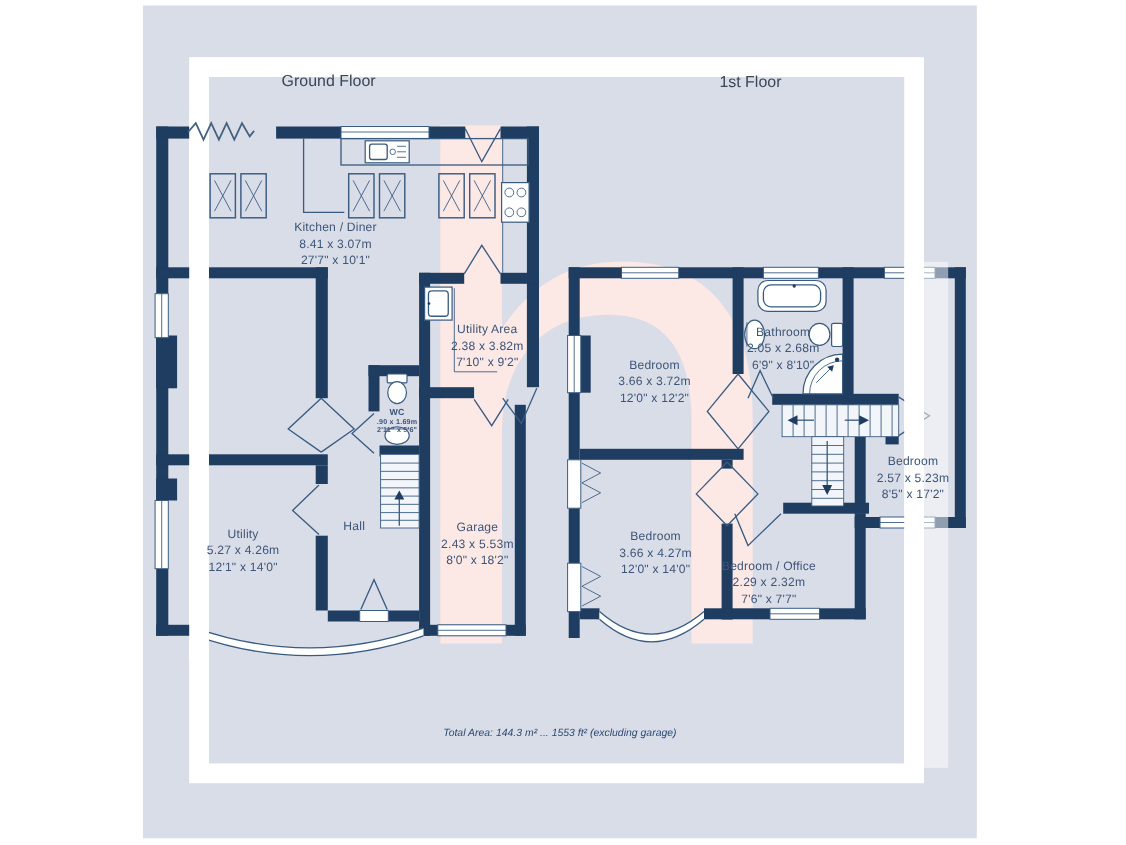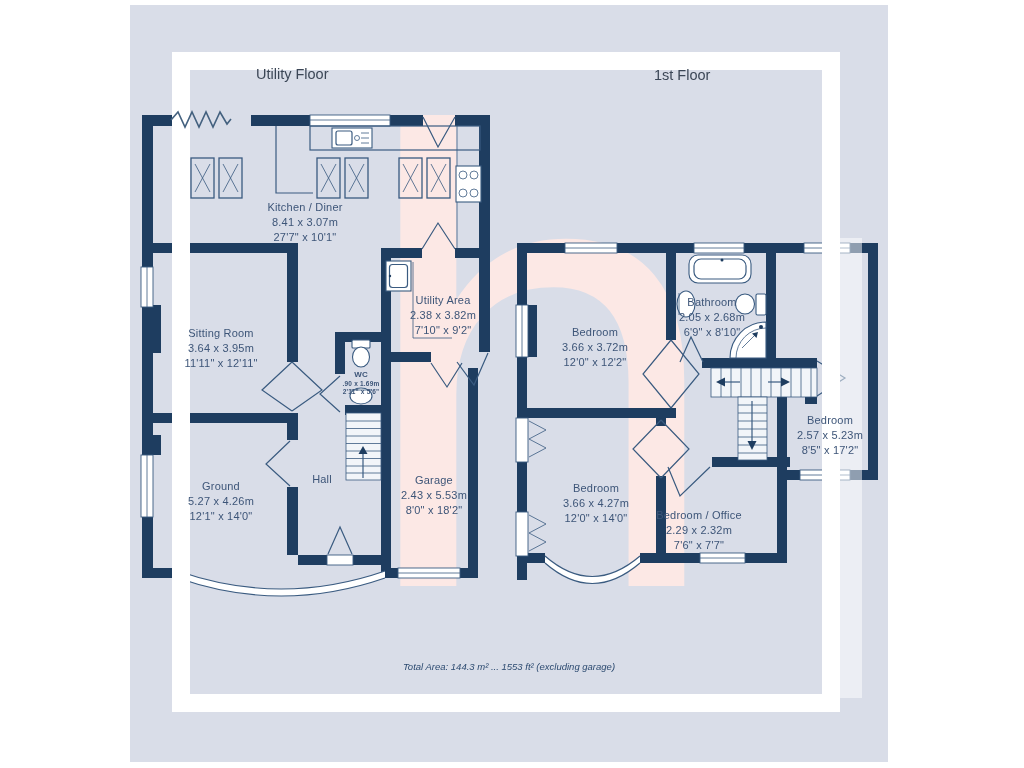--- a/index.html
+++ b/index.html
@@ -306,48 +306,43 @@
 
     <g>
       <rect class="ws" x="172" y="108" width="18" height="492"></rect>
       <rect class="ws" x="822" y="238" width="18" height="460"></rect>
       <rect class="wsoft" x="840" y="238" width="22" height="460"></rect>
     </g>
 
     <polyline class="zz" points="171,120 178,112 185,127 192,112 199,127 206,112 213,127 220,112 227,124 231,119"></polyline>
   </svg>
 
-  <div class="floor-title" style="left:256px;top:66px">Utility Floor</div>
+  <div class="floor-title" style="left:256px;top:66px">Ground Floor</div>
   <div class="floor-title" style="left:654px;top:67px">1st Floor</div>
 
   <div class="lbl" style="left:225px;top:200px;width:160px">
     <div class="nm">Kitchen / Diner</div>
     <div>8.41 x 3.07m</div>
     <div>27'7" x 10'1"</div>
   </div>
-  <div class="lbl" style="left:141px;top:326px;width:160px">
-    <div class="nm">Sitting Room</div>
-    <div>3.64 x 3.95m</div>
-    <div>11'11" x 12'11"</div>
-  </div>
   <div class="lbl" style="left:383px;top:293px;width:120px">
     <div class="nm">Utility Area</div>
     <div>2.38 x 3.82m</div>
     <div>7'10" x 9'2"</div>
   </div>
   <div class="lbl small" style="left:331px;top:371px;width:60px">
     <div class="nm">WC</div>
     <div>.90 x 1.69m</div>
     <div>2'11" x 5'6"</div>
   </div>
   <div class="lbl" style="left:282px;top:472px;width:80px">
     <div class="nm">Hall</div>
   </div>
   <div class="lbl" style="left:141px;top:479px;width:160px">
-    <div class="nm">Ground</div>
+    <div class="nm">Utility</div>
     <div>5.27 x 4.26m</div>
     <div>12'1" x 14'0"</div>
   </div>
   <div class="lbl" style="left:374px;top:473px;width:120px">
     <div class="nm">Garage</div>
     <div>2.43 x 5.53m</div>
     <div>8'0" x 18'2"</div>
   </div>
 
   <div class="lbl" style="left:515px;top:325px;width:160px">

